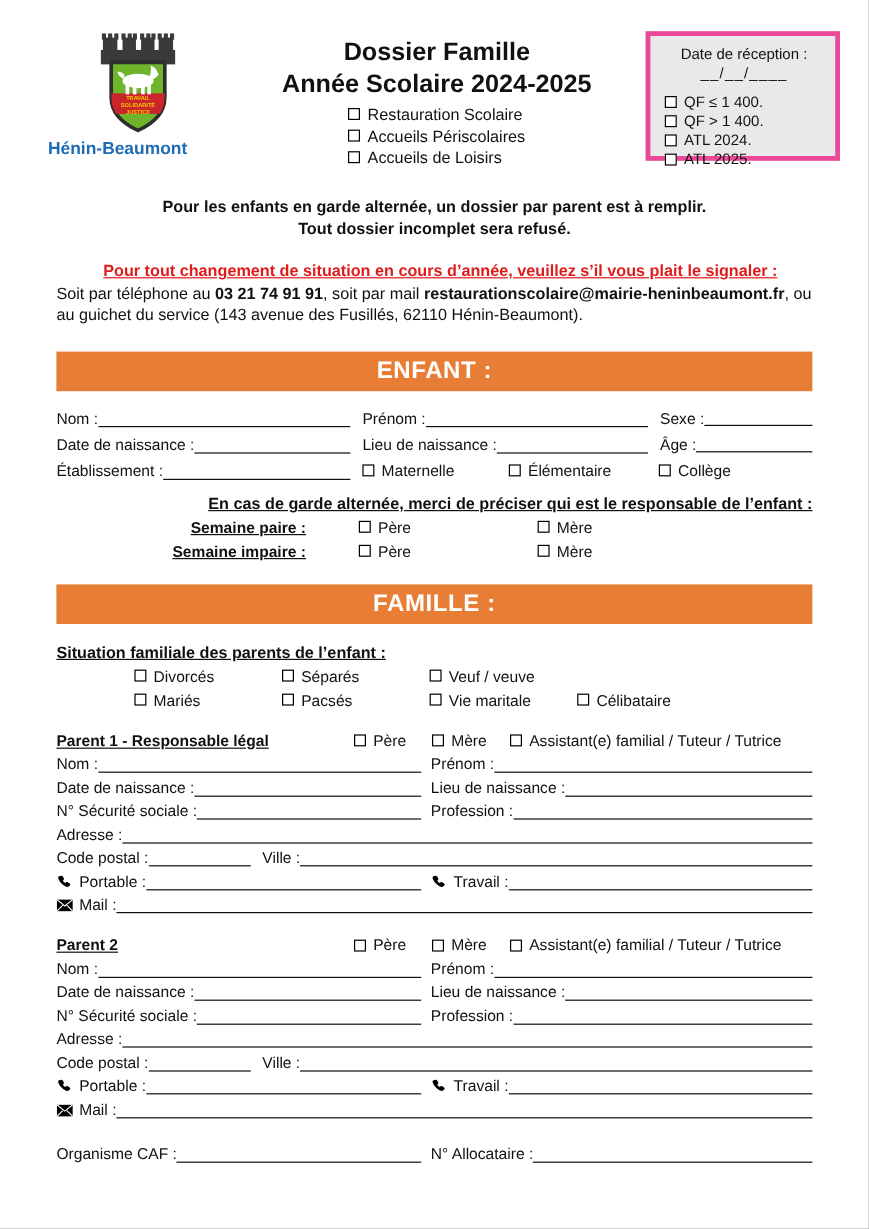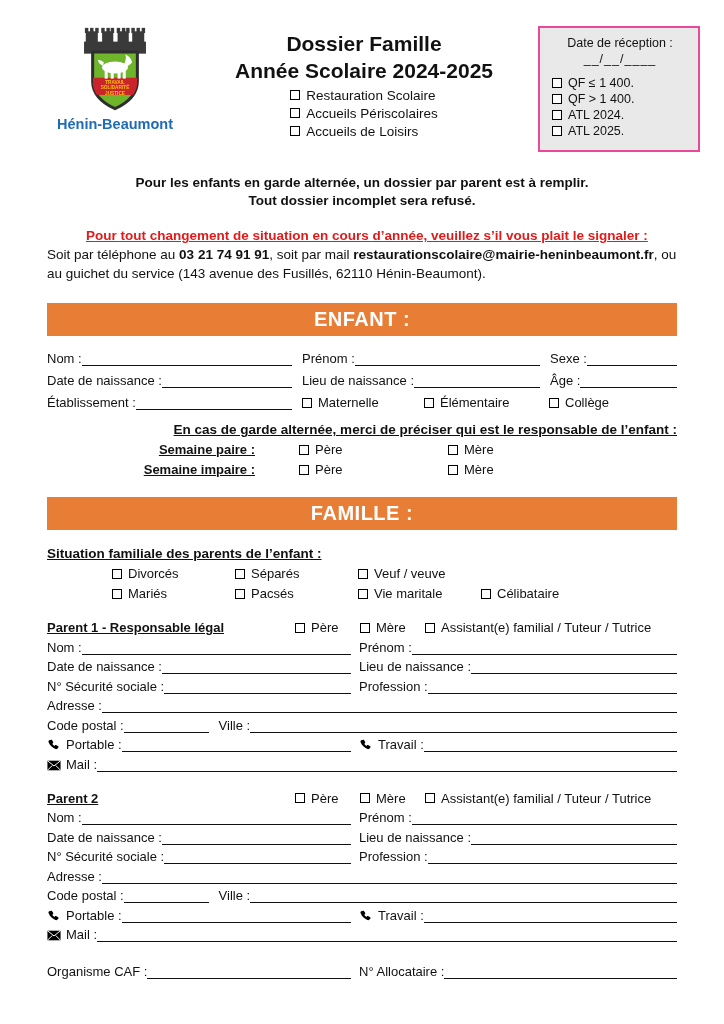--- a/index.html
+++ b/index.html
@@ -11,33 +11,33 @@
     margin: 0 auto;
     background: #ffffff;
     color: #111;
     font-size: 13px;
     overflow: hidden;
   }
   .content { padding: 0 47px; }
 
   
   .header { display: flex; padding: 26px 24px 0 40px; }
-  .logo-col { width: 150px; text-align: center; flex: 0 0 auto; }
+  .logo-col { width: 150px; flex: 0 0 auto; }
   .crest { width: 86px; height: 88px; display:block; margin: 0 auto; }
   .city-name { color: #1E6CB5; font-weight: bold; font-size: 14.5px; margin-top: 2px; }
   .title-col { flex: 1; text-align: center; padding-top: 4px; }
   .title-line { font-weight: bold; font-size: 21px; line-height: 1.3; }
   .hdr-cbs { display: inline-block; text-align: left; margin-top: 3px; font-size: 13.5px; }
   .hdr-cbs .cbrow { display: flex; align-items: center; margin-bottom: 3px; }
 
   .reception-box {
     flex: 0 0 auto; width: 162px;
-    background: #E9E9E9; border: 2px solid #ec4899;
+    background: #E9E9E9; border: 4px solid #ec4899;
     padding: 8px 10px 10px 12px;
-    font-size: 12.5px; height: 126px;
+    font-size: 12.5px; height: 108px;
   }
   .reception-box .rec-label { text-align: center; }
   .reception-box .rec-date { text-align: center; margin: 2px 0 10px 0; letter-spacing: 1px; }
   .reception-box .cbrow { display: flex; align-items: center; margin-bottom: 2px; }
 
   
   .cb {
     display: inline-block; width: 10px; height: 10px;
     border: 1.6px solid #000; background: #fff;
     margin-right: 6px; flex: 0 0 auto;

